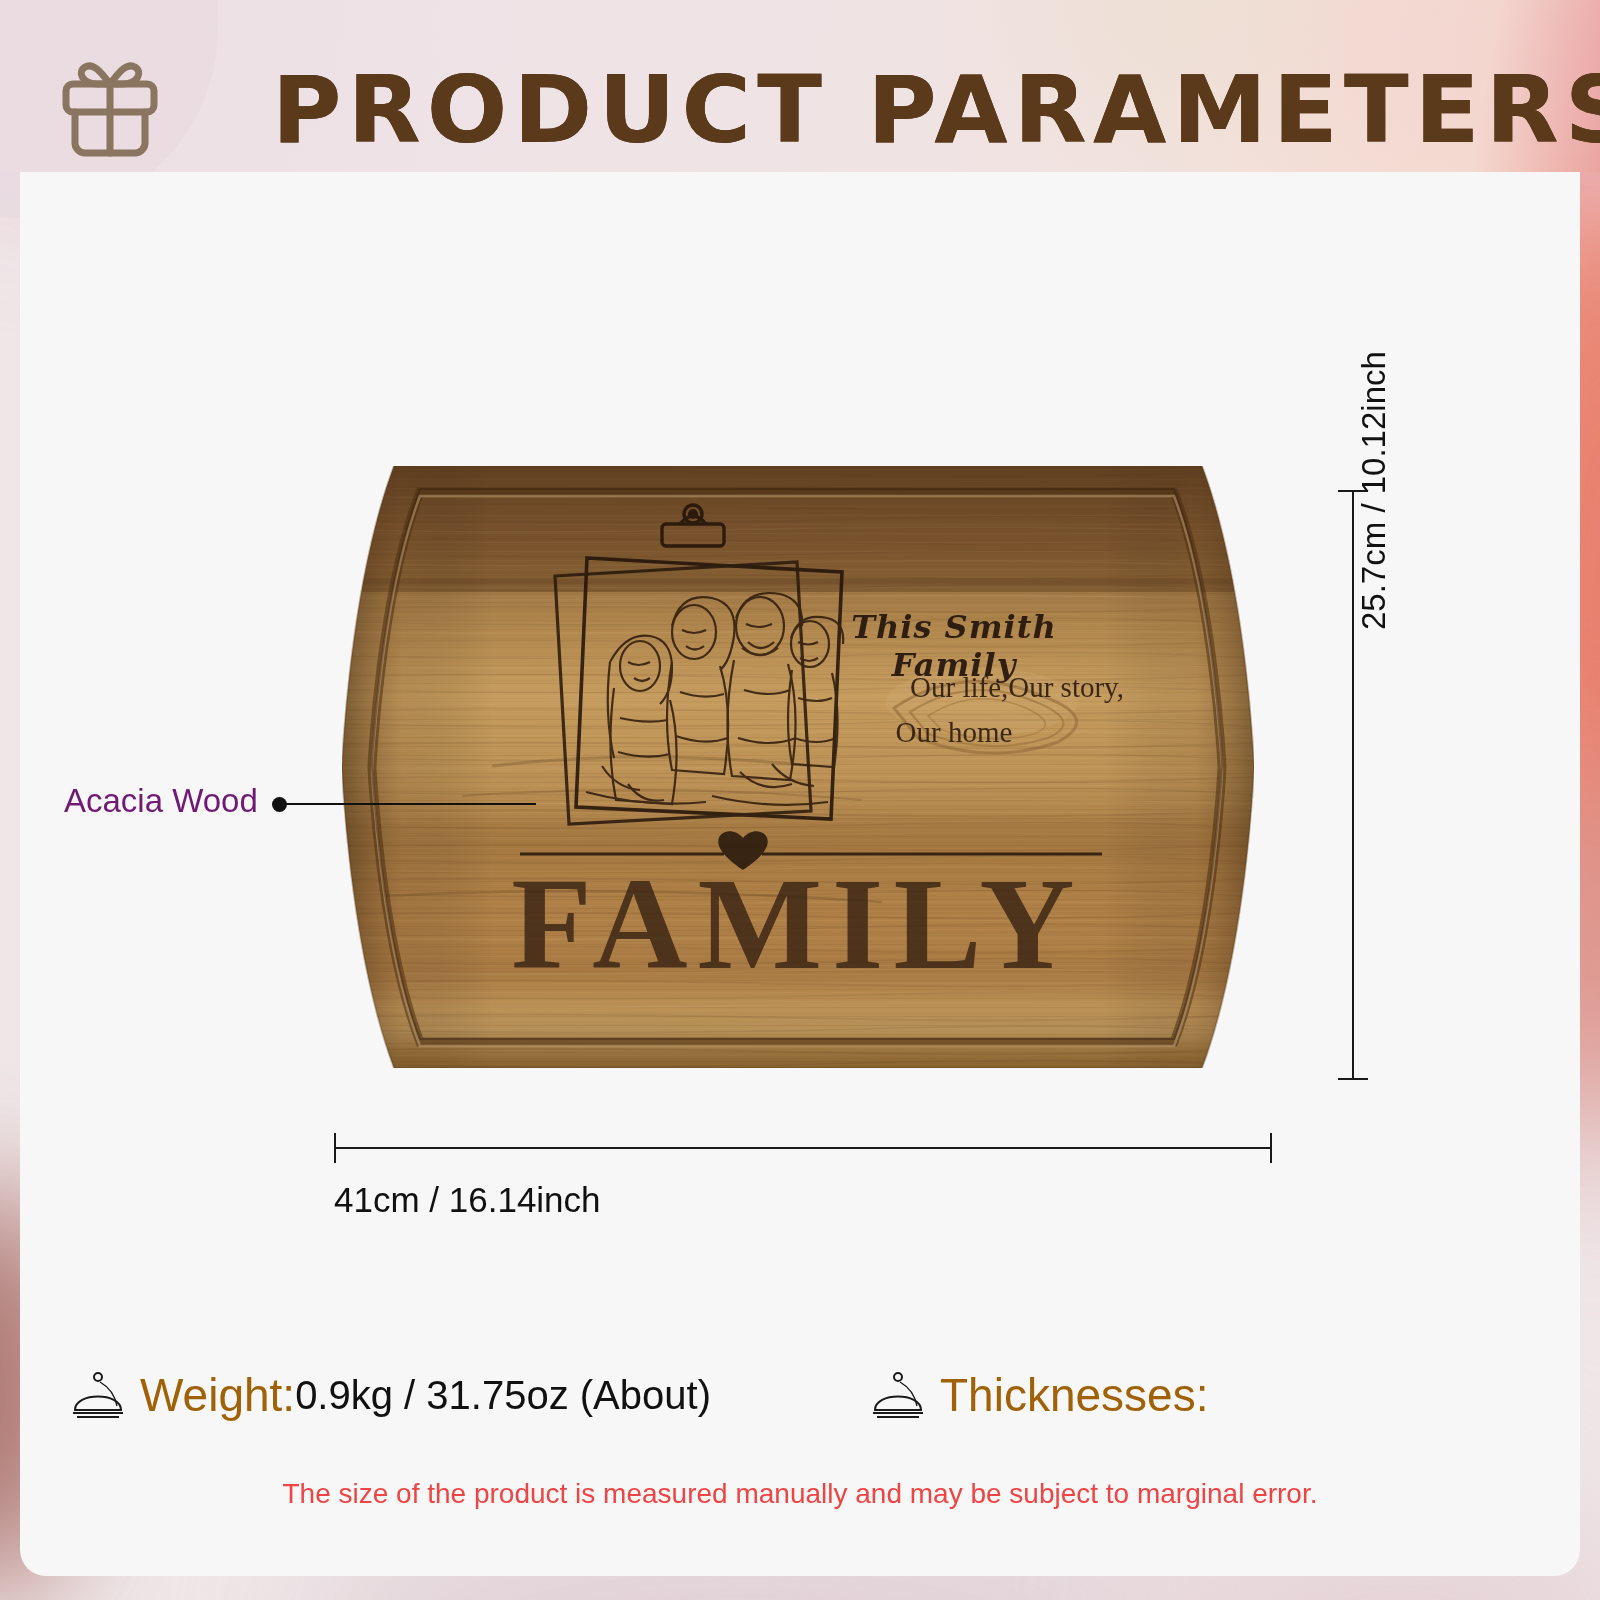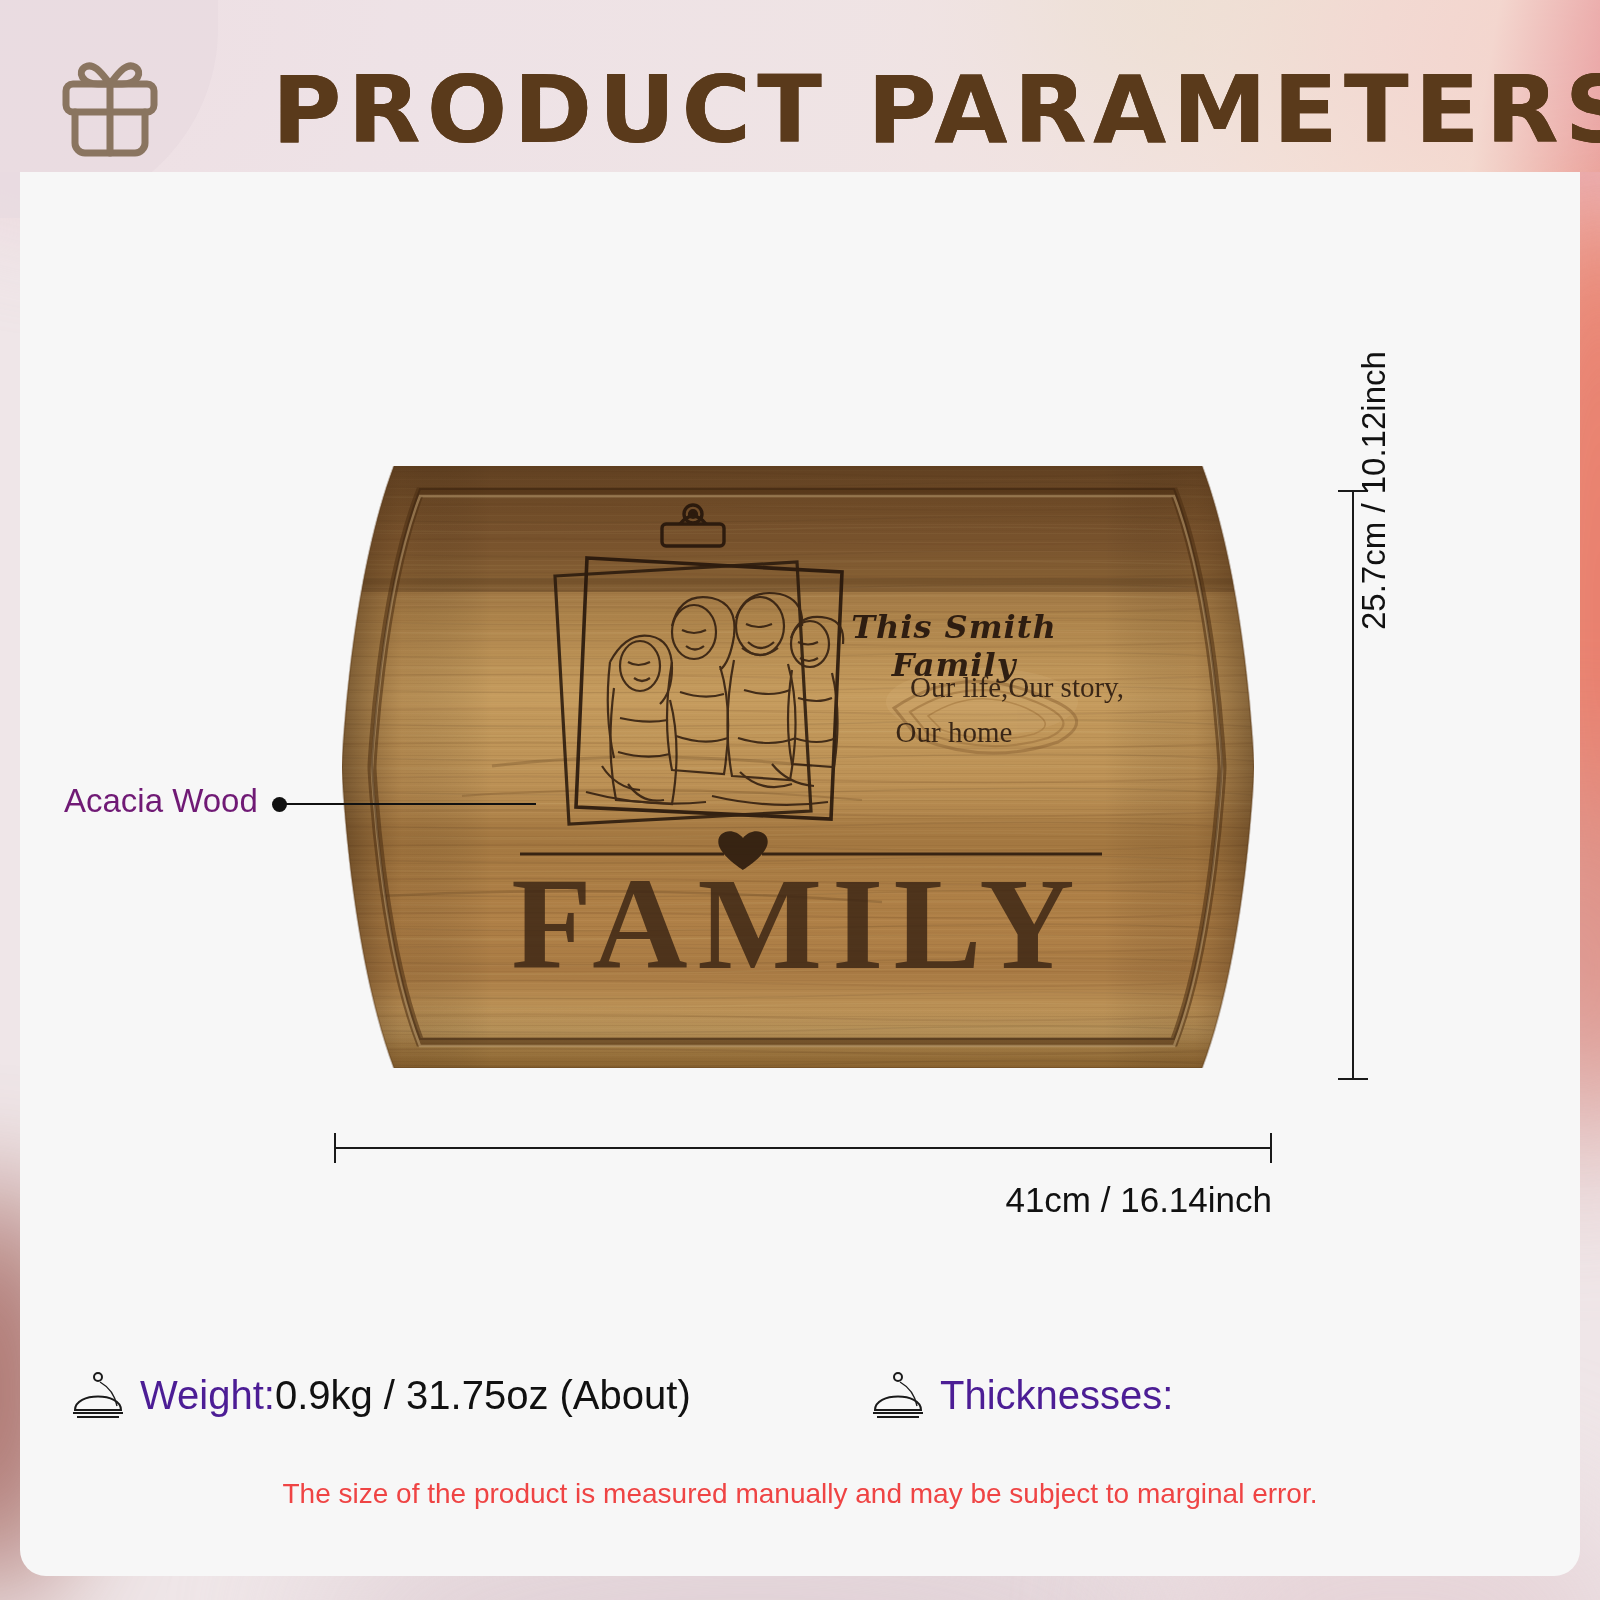--- a/index.html
+++ b/index.html
@@ -166,34 +166,34 @@
     transform: rotate(-90deg);
     transform-origin: left top;
   }
 
   #dim-h { position: absolute; left: 334px; top: 1133px; width: 938px; height: 30px; }
   #dim-h-line { position: absolute; left: 0; top: 14px; width: 938px; height: 2px; background: #1a1a1a; }
   #dim-h-cap-l { position: absolute; left: 0; top: 0; width: 2px; height: 30px; background: #1a1a1a; }
   #dim-h-cap-r { position: absolute; left: 936px; top: 0; width: 2px; height: 30px; background: #1a1a1a; }
   #dim-h-label {
     position: absolute; left: 334px; top: 1180px; width: 938px;
-    text-align: right; font-size: 35px; color: #111;
+    text-align: left; font-size: 35px; color: #111;
   }
 
   
   #specs-row {
     position: absolute; left: 70px; top: 1355px;
     width: 1480px; height: 80px;
     display: flex; align-items: center;
   }
   .spec-item { display: flex; align-items: center; }
   #spec-weight { width: 800px; }
   #spec-thick  { width: 680px; }
   .spec-icon { width: 56px; height: 52px; margin-right: 14px; flex: none; }
-  .spec-label { font-size: 40px; color: #4c1d95; white-space: nowrap; }
+  .spec-label { font-size: 46px; color: #a16207; white-space: nowrap; }
   .spec-value { font-size: 40px; color: #111; white-space: nowrap; }
 
   #disclaimer {
     position: absolute; left: 20px; top: 1478px; width: 1560px;
     text-align: center; font-size: 28px; color: #ef4444;
   }
 </style>
 </head>
 <body>
 

